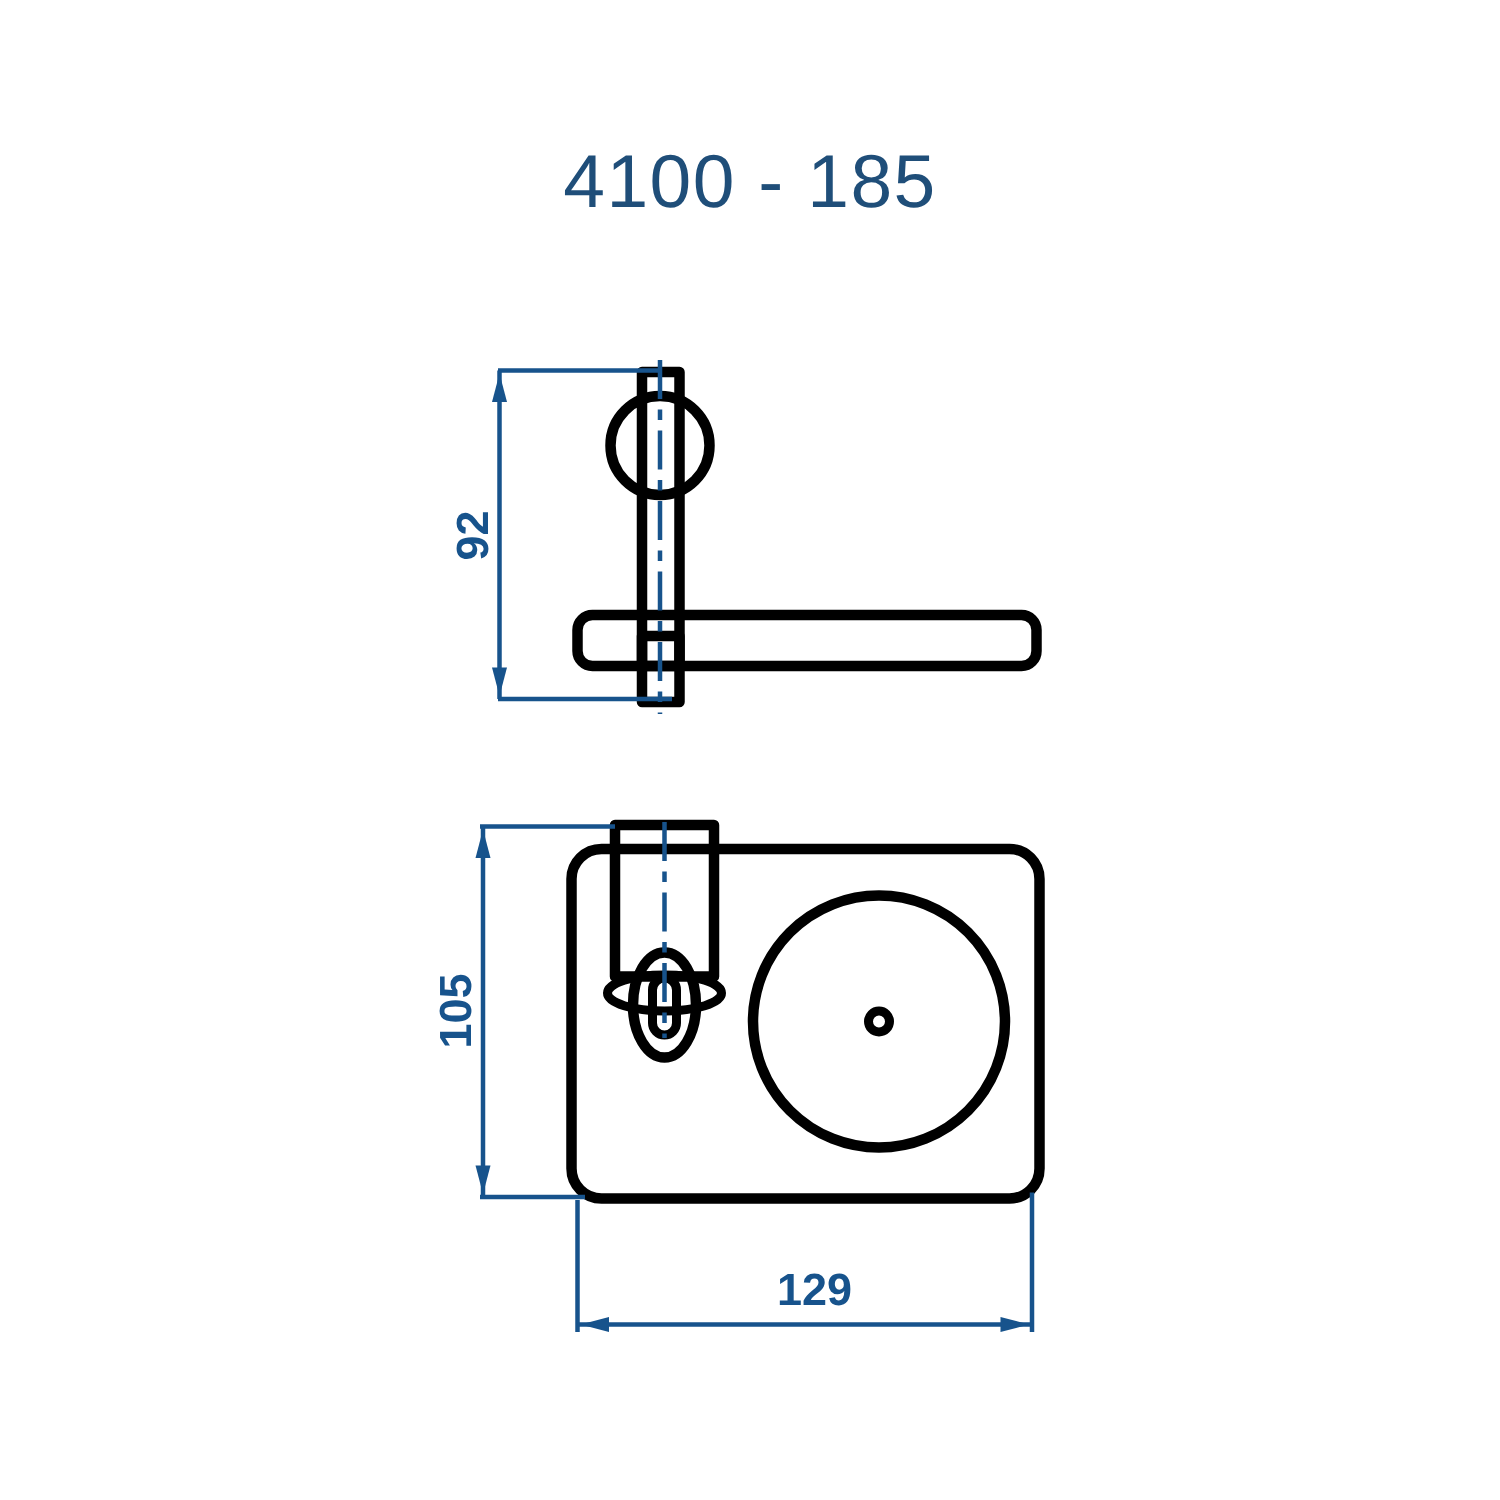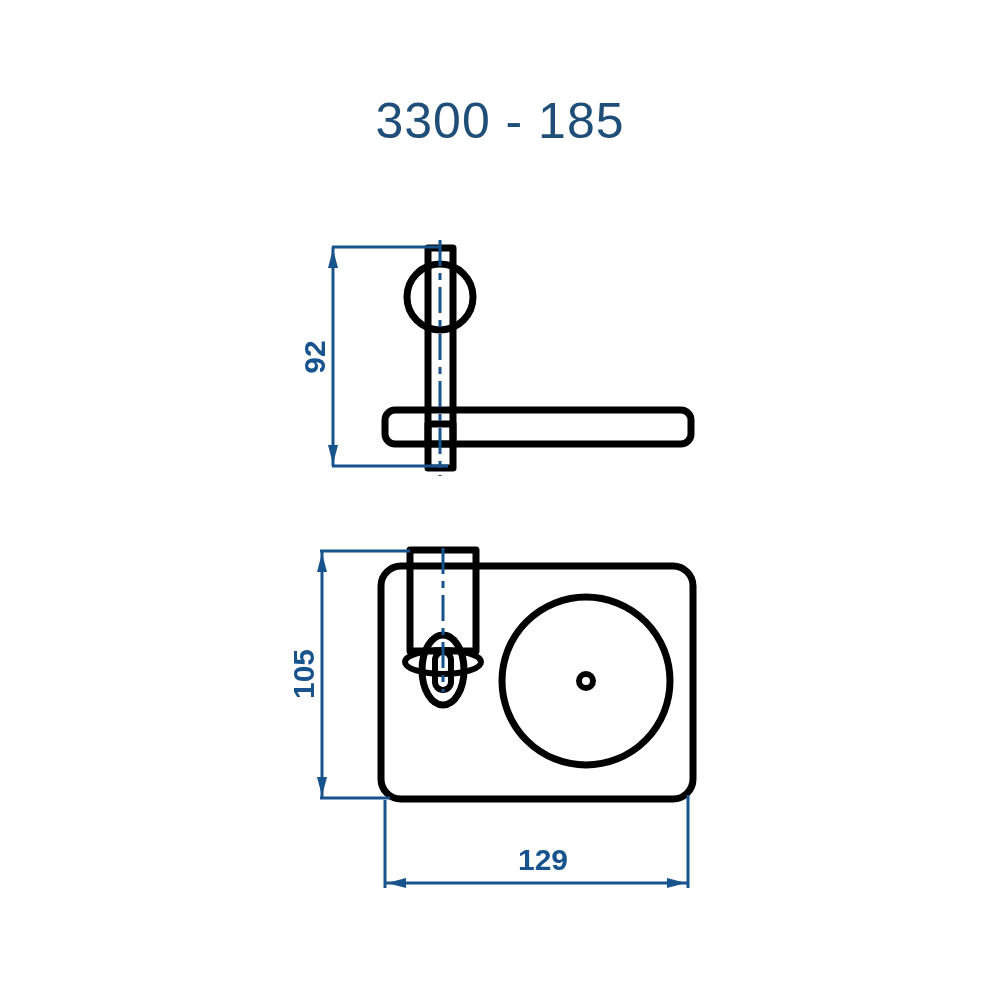--- a/index.html
+++ b/index.html
@@ -80,21 +80,21 @@
     font-size: 30px;
     font-weight: 700;
     letter-spacing: 0px;
   }
 </style>
 </head>
 <body>
 
 <div id="drawing-root">
 
-  <div class="title-text">3300 - 185</div>
+  <div class="title-text">4100 - 185</div>
 
   <svg class="canvas" viewBox="0 0 1000 1000" xmlns="http://www.w3.org/2000/svg">
 
     <g>
 
       <circle cx="440" cy="297" r="33" class="part-line"></circle>
 
       <rect x="428" y="248" width="25" height="196" class="part-line"></rect>
 
       <rect x="428" y="424" width="25" height="44" class="part-line"></rect>

